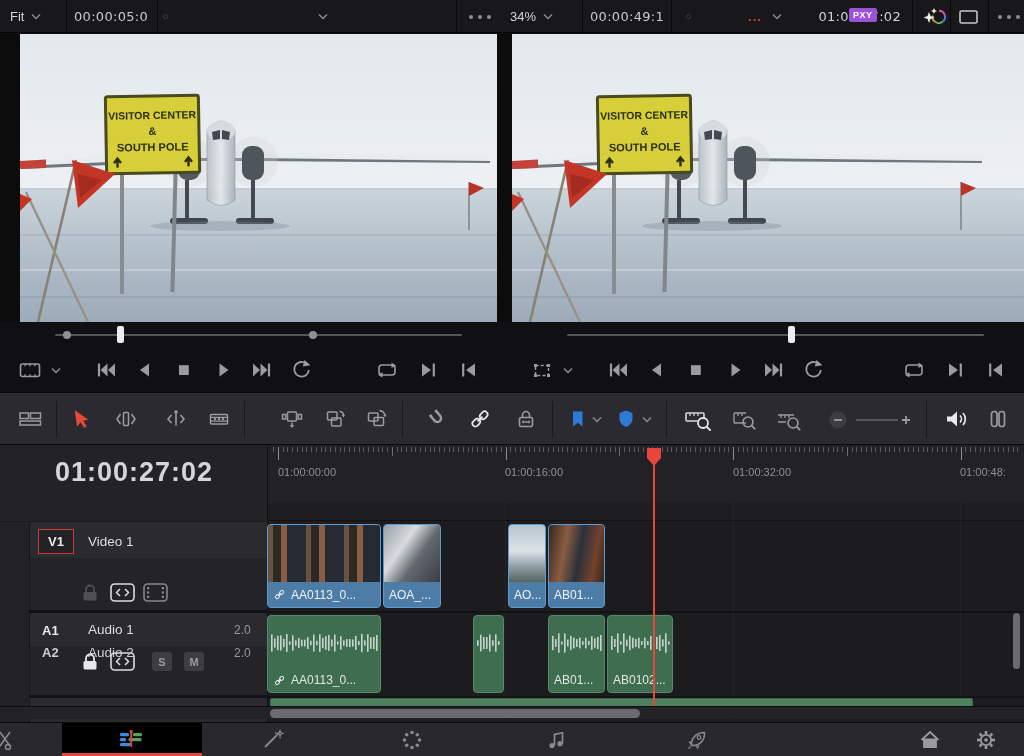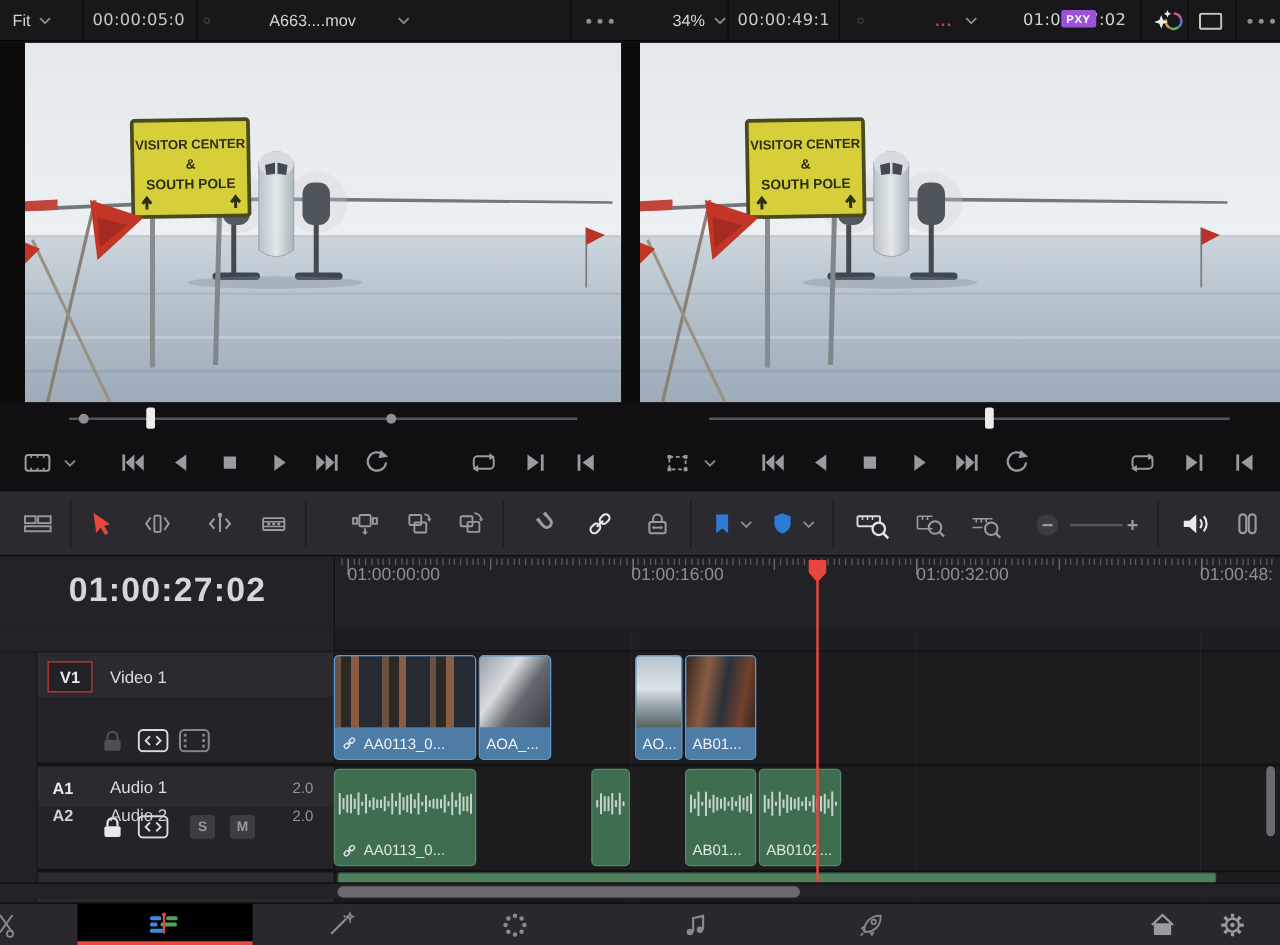--- a/index.html
+++ b/index.html
@@ -43,21 +43,21 @@
 .tbar-div{position:absolute;top:8px;width:1px;height:37px;background:#1a1a1e}
 
 
 #timeline{position:absolute;left:0;top:445px;width:1024px;height:277px;background:#1c1c1f;overflow:hidden}
 #tl-headercol{position:absolute;left:0;top:0;width:268px;height:58px;background:#232327;border-right:1px solid #101013}
 #bigtc{position:absolute;left:0;top:12px;width:268px;text-align:center;font-size:27px;font-weight:bold;
   color:#d6d6d8;letter-spacing:1px;font-family:"Liberation Sans",sans-serif}
 #ruler{position:absolute;left:268px;top:0;width:756px;height:58px;background:#222226}
 .tick{position:absolute;top:2px;width:1px;background:#5c5c62}
 .tick.med{background:#6b6b71}.tick.maj{background:#8a8a90}
-.rlabel{position:absolute;top:6px;font-size:14px;color:#8e8e93;white-space:nowrap}
+.rlabel{position:absolute;top:21px;font-size:11px;color:#8e8e93;white-space:nowrap}
 #tl-rows{position:absolute;left:0;top:58px;width:1024px;height:164px}
 .hrow{position:absolute;left:0;width:268px;border-right:1px solid #101013}
 .gridv{position:absolute;top:58px;width:1px;height:248px;background:rgba(255,255,255,.035)}
 .trackname{font-size:13.5px;color:#dededf}
 .trackbadge{position:absolute;font-size:13px;font-weight:bold;color:#e9e9eb}
 .chan{position:absolute;font-size:12px;color:#96969b}
 .smbox{position:absolute;width:20px;height:19px;background:#3d3d43;border-radius:3px;color:#9a9a9f;
   font-size:11px;font-weight:bold;display:flex;align-items:center;justify-content:center}
 
 .vclip{position:absolute;top:79px;height:84px;border:1px solid #5c9bd3;border-radius:4px;background:#4d7ca6;
@@ -164,34 +164,33 @@
     <div class="tbi" style="left:10px;gap:7px">
       <span>Fit</span>
       <svg width="10" height="7">
           <path d="M1 1.5l4 4 4-4" stroke="#8a8a8e" stroke-width="1.5" fill="none"></path>
         </svg>
     </div>
     <div class="tbsep" style="left:66px"></div>
     <div class="tbi tc dim" style="left:74px;width:80px;overflow:hidden">00:00:05:0</div>
     <div class="tbsep" style="left:157px"></div>
     <div class="statusdot" style="left:163px"></div>
-    <div class="tbi" style="left:186px;width:128px;justify-content:center">A663....mov</div>
     <div class="tbi" style="left:318px">
       <svg width="10" height="7">
           <path d="M1 1.5l4 4 4-4" stroke="#8a8a8e" stroke-width="1.5" fill="none"></path>
         </svg>
     </div>
     <div class="tbsep" style="left:456px"></div>
     <div class="tbi menudots" style="left:466px">
         <span></span>
         <span></span>
         <span></span>
       </div>
 
-    <div class="tbi" style="left:538px;gap:7px">
+    <div class="tbi" style="left:510px;gap:7px">
       <span>34%</span>
       <svg width="10" height="7">
           <path d="M1 1.5l4 4 4-4" stroke="#8a8a8e" stroke-width="1.5" fill="none"></path>
         </svg>
     </div>
     <div class="tbsep" style="left:582px"></div>
     <div class="tbi tc dim" style="left:590px;width:78px;overflow:hidden">00:00:49:1</div>
     <div class="tbsep" style="left:671px"></div>
     <div class="statusdot" style="left:686px"></div>
     <div class="tbi reddots" style="left:742px;width:26px;justify-content:center">...</div>

